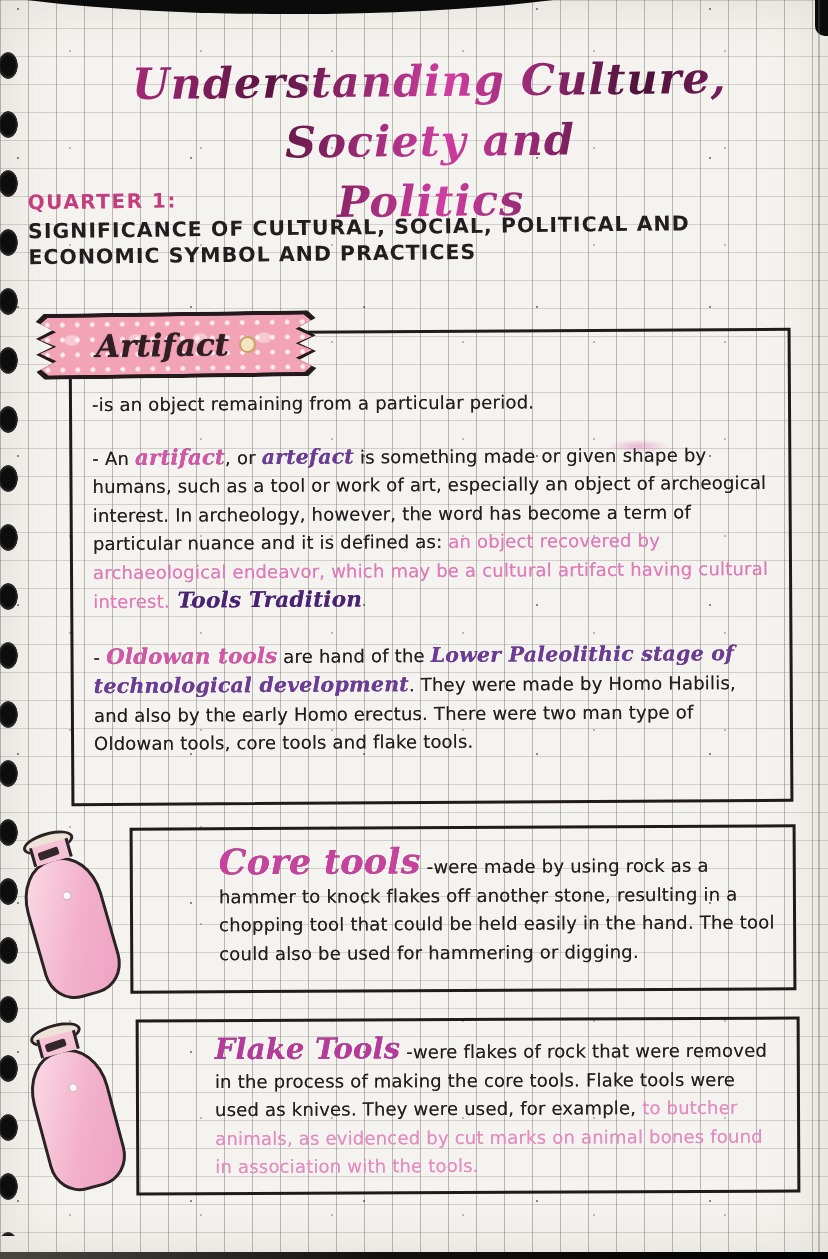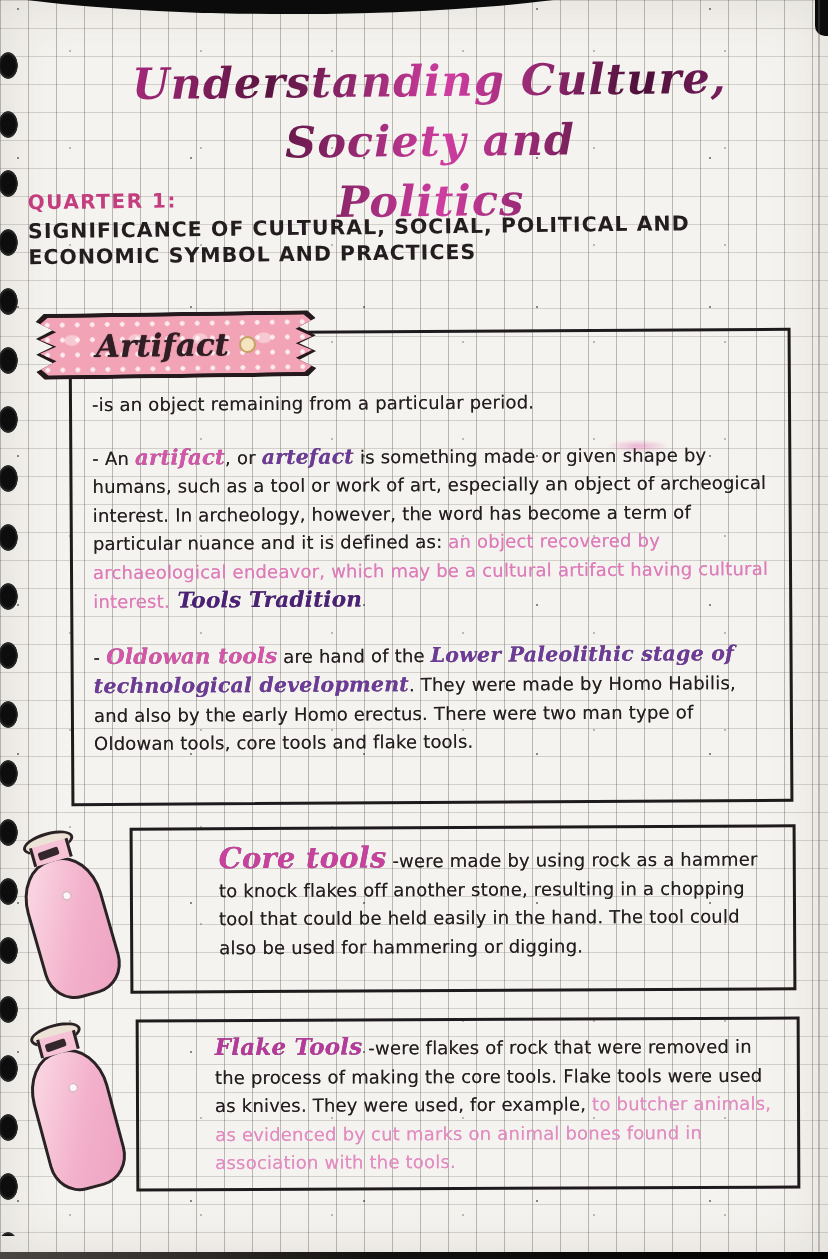--- a/index.html
+++ b/index.html
@@ -93,22 +93,22 @@
   .box-core{left:130px;top:826px;width:666px;min-height:166px;padding:14px 16px 10px 86px;box-sizing:border-box;transform:rotate(-.3deg);}
   .box-flake{left:136px;top:1018px;width:664px;min-height:156px;padding:13px 14px 10px 76px;box-sizing:border-box;transform:rotate(-.25deg);}
   .box-core p,.box-flake p{margin:0;}
   
   .script{font-family:"DejaVu Serif",serif;font-style:italic;font-weight:bold;}
   .w-pink{color:#d655ab;font-size:1.18em;}
   .w-purple{color:#6d3a99;font-size:1.14em;}
   .w-darkpurple{color:#4b2178;font-size:1.2em;}
   .ann-pink{color:#de7cba;text-shadow:0 0 .4px rgba(222,124,186,.8);}
   .ann-pink-light{color:#e28cc1;text-shadow:0 0 .4px rgba(226,140,193,.7);}
-  .t-core{color:#c9419f;font-size:29px;line-height:1;}
-  .t-flake{color:#b8399c;font-size:23px;line-height:1;}
+  .t-core{color:#c9419f;font-size:35px;line-height:1;}
+  .t-flake{color:#b8399c;font-size:29px;line-height:1;}
   
   .bottle{position:absolute;width:94px;height:172px;z-index:2;}
   .bottle-1{left:20px;top:830px;transform:rotate(-16deg);}
   .bottle-2{left:26px;top:1022px;transform:rotate(-15deg);}
   .bottle-cap{position:absolute;top:0;left:23px;width:46px;height:15px;background:#ece3d6;border:3px solid #2a2224;border-radius:50%;}
   .bottle-neck{position:absolute;top:11px;left:29px;width:34px;height:19px;background:#f6c3d6;border-left:3px solid #2a2224;border-right:3px solid #2a2224;}
   .bottle-band{position:absolute;top:17px;left:36px;width:21px;height:8px;background:#33272b;border-radius:2px;transform:rotate(-4deg);}
   .bottle-body{
     position:absolute;top:27px;left:9px;width:72px;height:136px;
     background:linear-gradient(115deg,#f9d2e0 15%,#f3b1cb 55%,#eda2c1);

